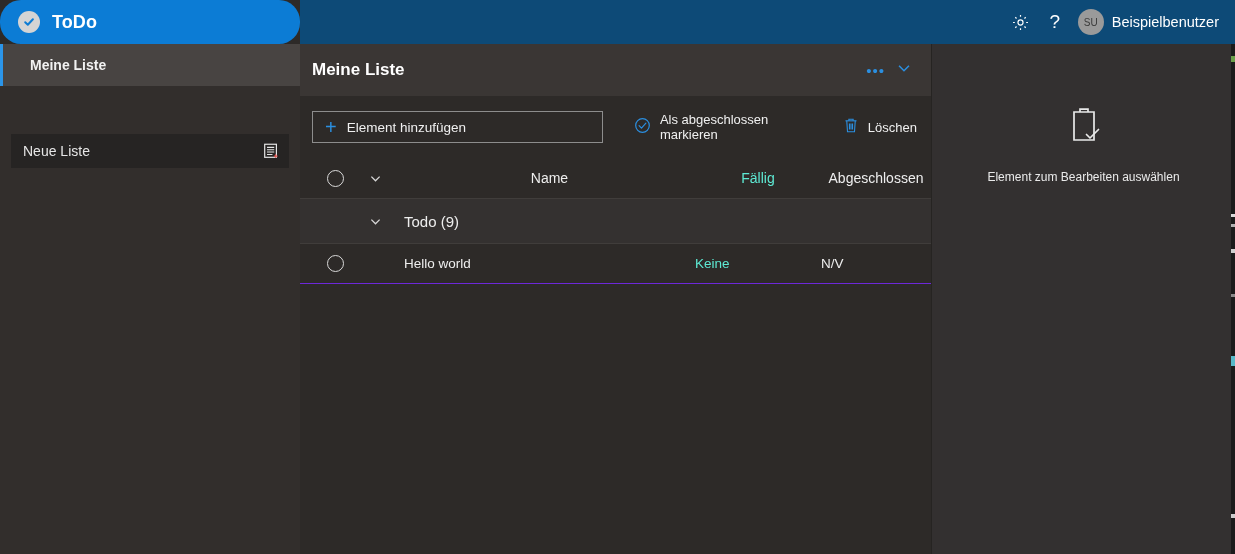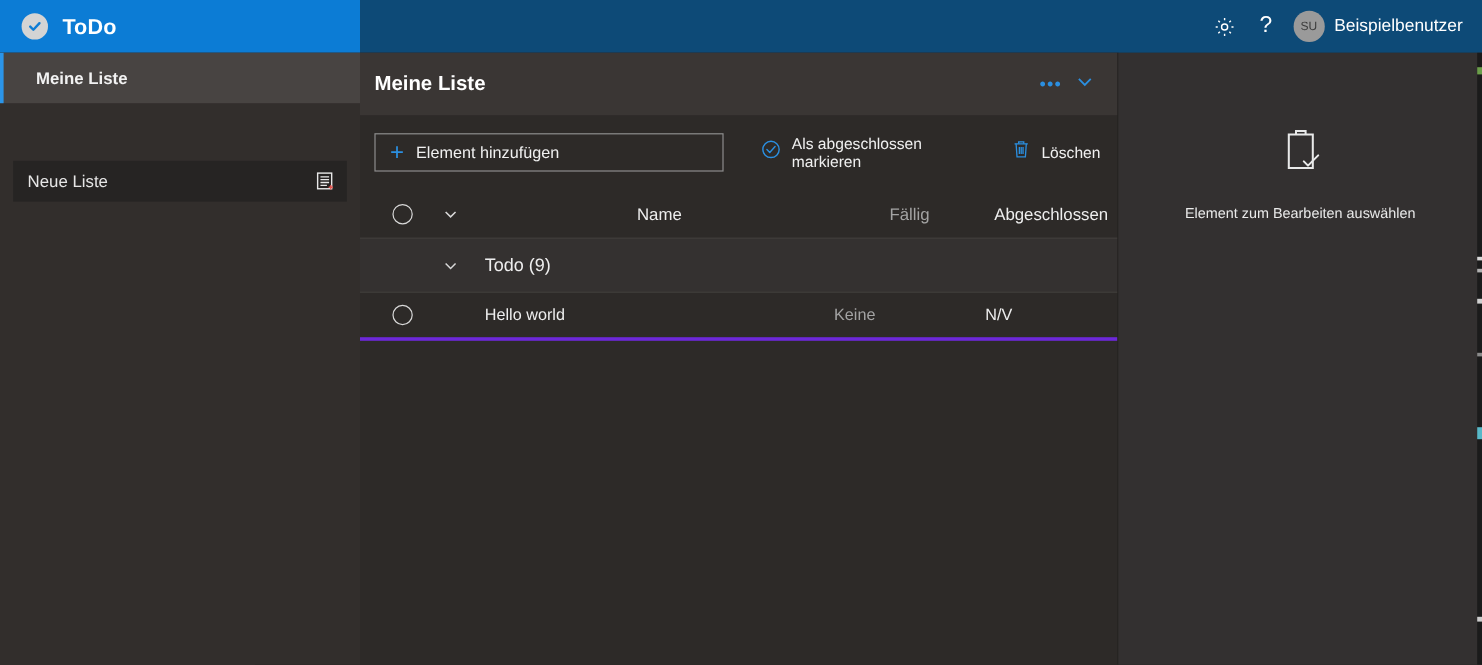--- a/index.html
+++ b/index.html
@@ -8,21 +8,21 @@
     background: #2d2a28;
     font-family: "Liberation Sans", sans-serif;
     overflow: hidden;
   }
   .app { position: relative; width: 1235px; height: 554px; display: flex; flex-direction: column; }
 
   
   .header { height: 44px; display: flex; align-items: stretch; flex: 0 0 44px; }
   .header-brand {
     width: 300px; background: #0c7cd5; display: flex; align-items: center;
-    padding-left: 18px; gap: 12px; flex: 0 0 300px;
+    padding-left: 18px; gap: 12px; flex: 0 0 300px; border-radius: 21px;
   }
   .brand-logo {
     width: 22px; height: 22px; border-radius: 50%; background: #d4d4d4;
     display: flex; align-items: center; justify-content: center; flex: 0 0 22px;
   }
   .brand-logo svg { display:block; }
   .brand-title { color: #ffffff; font-size: 18px; font-weight: 600; letter-spacing: .1px; }
   .header-right {
     flex: 1; background: #0d4a77; display: flex; align-items: center;
     justify-content: flex-end; padding-right: 12px; gap: 0px;
@@ -89,27 +89,27 @@
   .tool-sep { width: 18px; }
 
   
   .table { display: flex; flex-direction: column; }
   .row { display: flex; align-items: center; height: 38px; padding-left: 12px; }
   .row.header-row { height: 40px; text-align: center; }
   .row.group-row {
     height: 46px; background: #343130;
     border-top: 1px solid #403d3b; border-bottom: 1px solid #403d3b;
   }
-  .row.item-row { height: 40px; border-bottom: 3px solid #6d28d9; }
+  .row.item-row { height: 40px; border-bottom: 1px solid #6d28d9; }
   .cell-check { width: 46px; flex: 0 0 46px; display: flex; align-items: center; justify-content: center; }
   .cell-chev { width: 34px; flex: 0 0 34px; display: flex; align-items: center; justify-content: center; color: #d8d8d8; }
   .cell-name { flex: 1; color: #eeeeee; font-size: 13.5px; padding-left: 12px; }
   .row.header-row .cell-name { font-size: 14px; }
   .row.group-row .cell-name { font-size: 15px; }
-  .cell-due { width: 126px; flex: 0 0 126px; color: #a3a3a3; font-size: 13.5px; }
+  .cell-due { width: 126px; flex: 0 0 126px; color: #5eead4; font-size: 13.5px; }
   .row.header-row .cell-due { font-size: 14px; }
   .cell-done { width: 110px; flex: 0 0 110px; color: #eeeeee; font-size: 13.5px; }
   .row.header-row .cell-done { font-size: 14px; }
   .circle { width: 17px; height: 17px; border: 1.6px solid #d9d9d9; border-radius: 50%; }
 
   
   .detail {
     flex: 1; background: #333030; display: flex; flex-direction: column;
     align-items: center; padding-top: 62px;
   }

